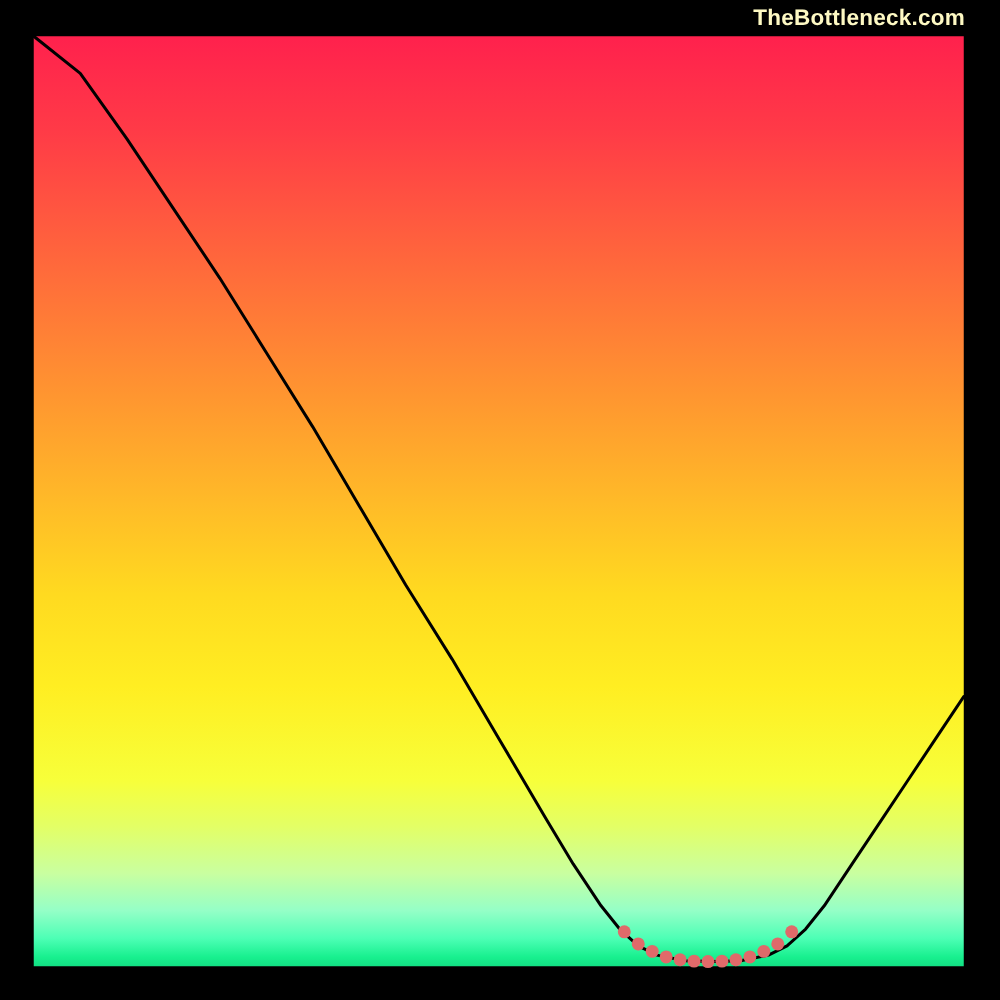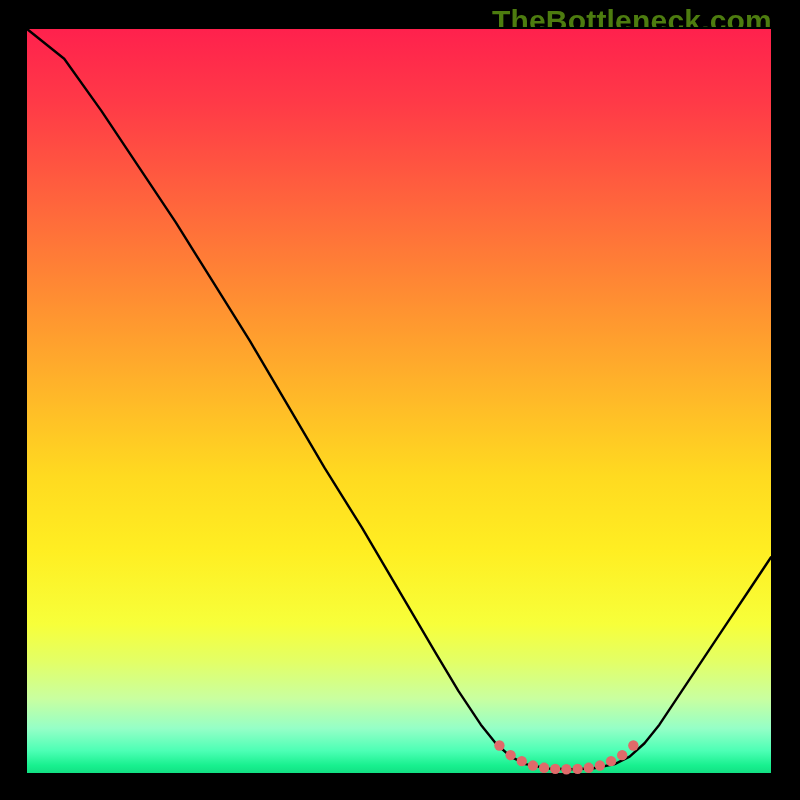--- a/index.html
+++ b/index.html
@@ -44,23 +44,23 @@
     position: absolute;
     left: 0; top: 0;
     width: 100%; height: 100%;
     overflow: visible;
   }
   .watermark {
     position: absolute;
     top: 4px;
     right: 28px;
     font-family: Arial, Helvetica, sans-serif;
-    font-size: 30px;
+    font-size: 18px;
     font-weight: 600;
-    color: #4d7c0f;
+    color: #fef9c3;
     letter-spacing: 0.2px;
   }
 </style>
 </head>
 <body>
 
 <div class="chart-container">
   <div class="watermark">TheBottleneck.com</div>
   <div class="plot-area">
     <div class="gradient-bg"></div>

